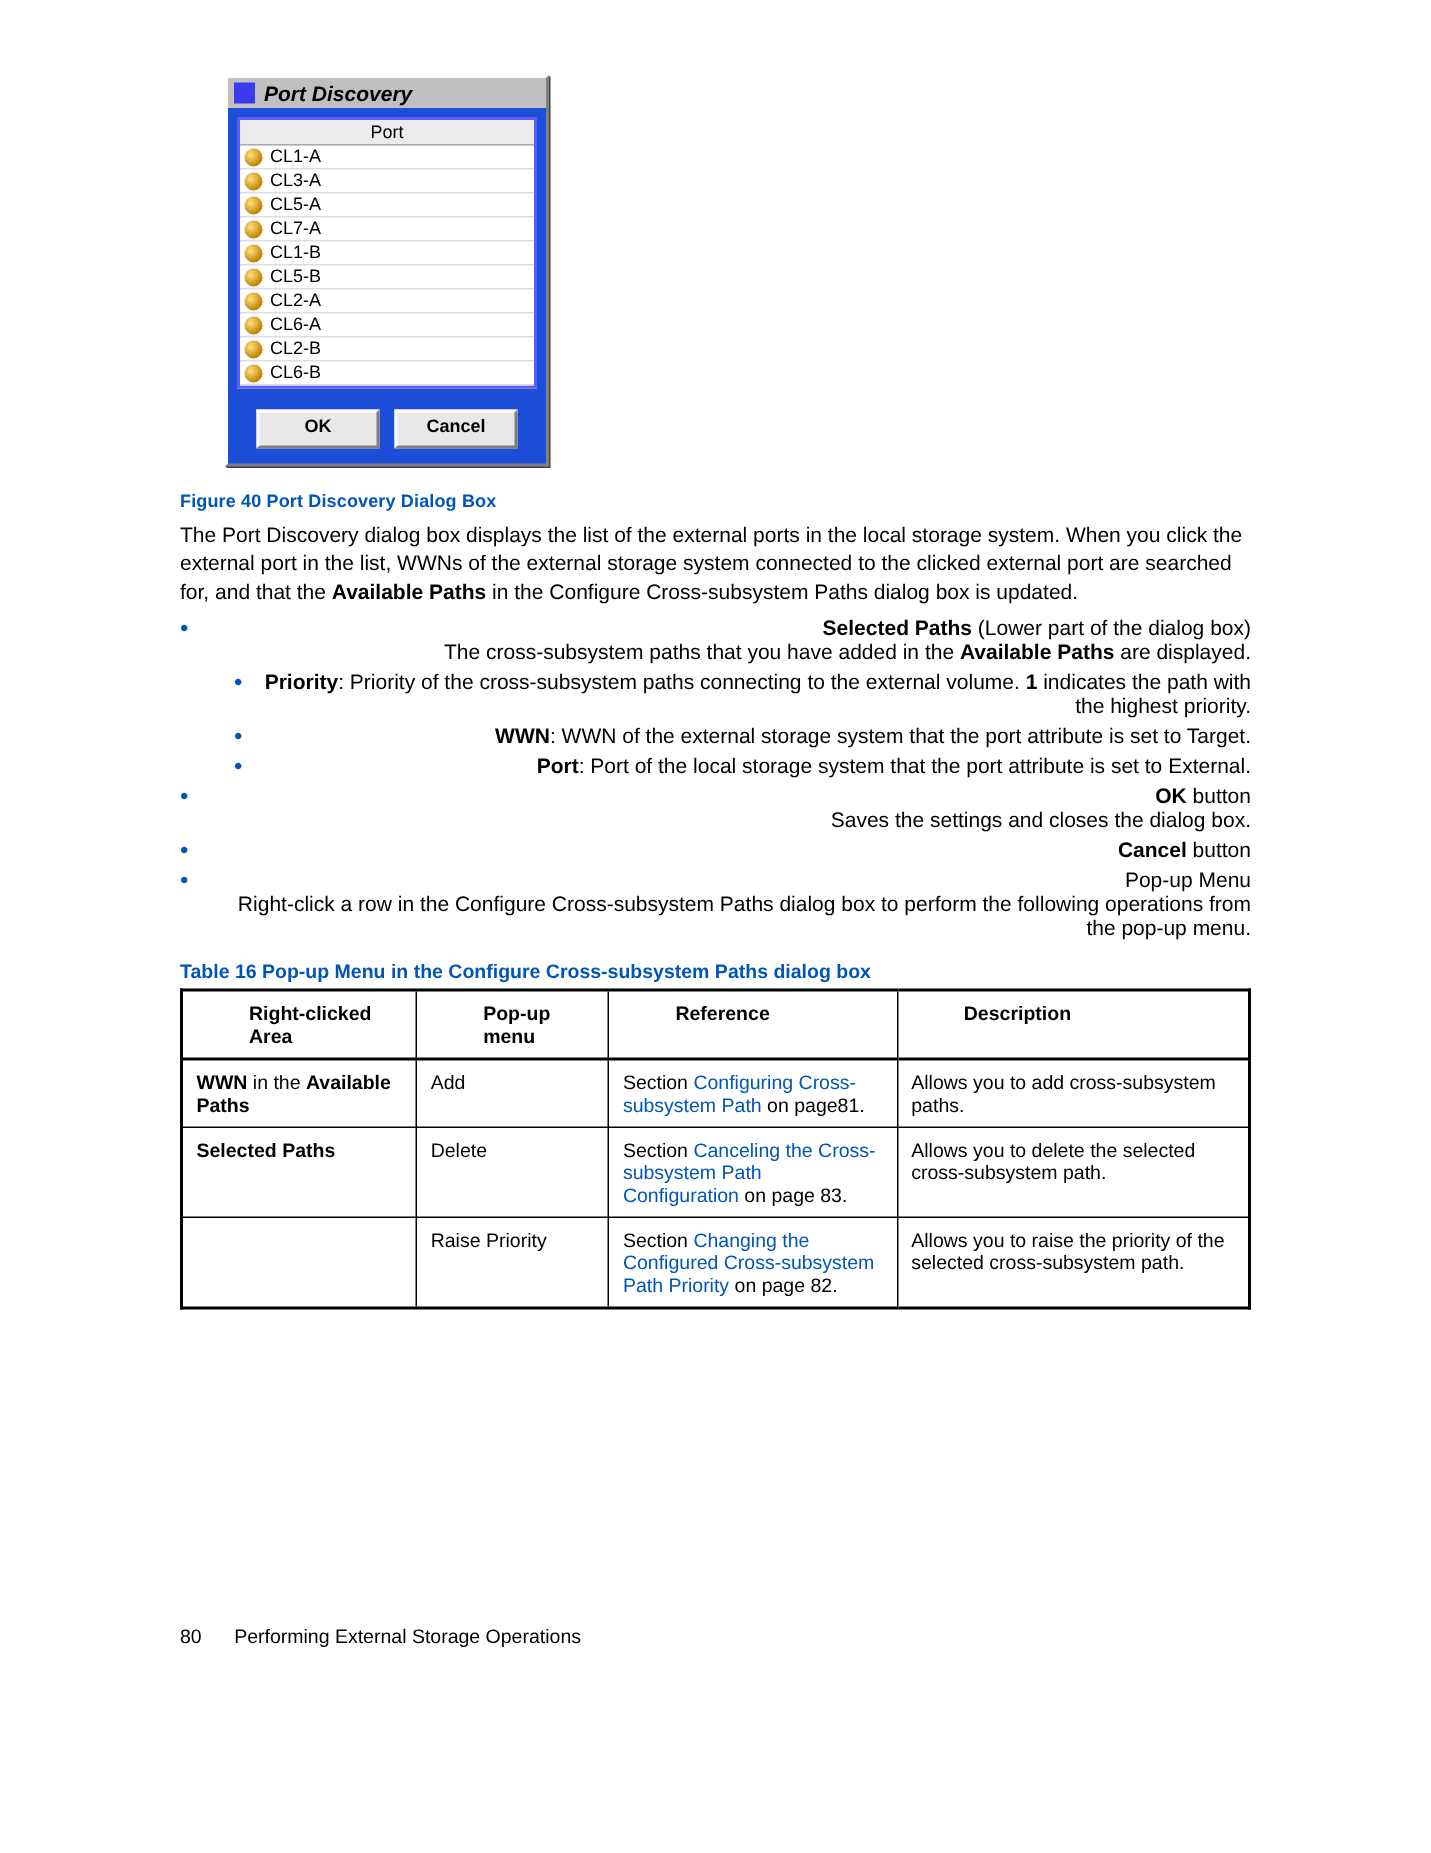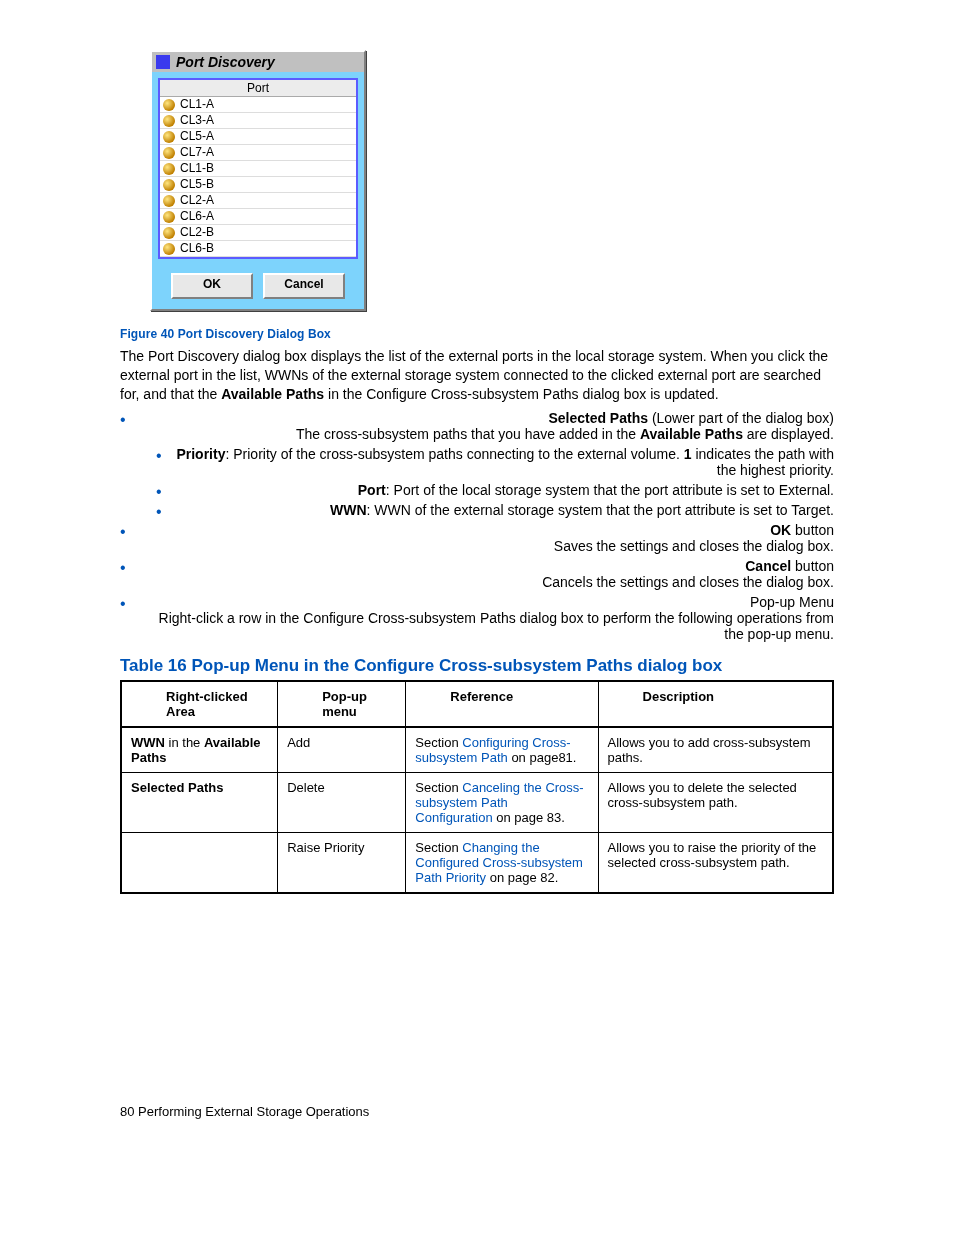--- a/index.html
+++ b/index.html
@@ -7,21 +7,21 @@
     font-size: 14px;
     color: #000;
     background: #fff;
     margin: 0;
     padding: 50px 120px 30px 120px;
     width: 954px;
     box-sizing: border-box;
   }
   .dialog {
     width: 212px;
-    background: #7dd3fc;
+    background: #1d4ed8;
     border: 2px solid #808080;
     border-top-color: #fff;
     border-left-color: #fff;
     margin-left: 30px;
     margin-bottom: 16px;
     box-shadow: 1px 1px 0 #404040;
   }
   .dialog-title {
     display: flex;
     align-items: center;
@@ -91,21 +91,21 @@
     color: #0055b8;
     font-weight: bold;
     font-size: 12px;
     margin: 8px 0 6px 0;
     font-family: "Arial Narrow", Arial, sans-serif;
     letter-spacing: 0.1px;
   }
   .tbl-caption {
     color: #0055b8;
     font-weight: bold;
-    font-size: 17px;
+    font-size: 13px;
     margin: 14px 0 4px 0;
     font-family: "Arial Narrow", Arial, sans-serif;
   }
   p { margin: 4px 0; line-height: 1.35; }
   ul.top { list-style: none; padding-left: 0; margin: 6px 0; text-align: right; }
   ul.top > li { padding-left: 18px; position: relative; margin: 4px 0; }
   ul.top > li::before {
     content: "•";
     color: #0055b8;
     position: absolute;
@@ -144,21 +144,21 @@
     padding-left: 44px;
   }
   table.ref tbody tr:last-child td { border-bottom: 2px solid #000; }
   table.ref td:first-child, table.ref th:first-child { border-left: 2px solid #000; }
   table.ref td:last-child, table.ref th:last-child { border-right: 2px solid #000; }
   .link { color: #0055b8; }
   .footer {
     margin-top: 210px;
     font-size: 13px;
   }
-  .footer .pg { }
+  .footer .pg { margin-right: 18px; }
 </style>
 </head>
 <body>
 
 <div class="dialog">
   <div class="dialog-title">
     <span class="ticon"></span>
     <span>Port Discovery</span>
   </div>
   <div class="port-box">
@@ -217,31 +217,30 @@
 </p>
 
 <ul class="top">
   <li>
     <b>Selected Paths</b><span> (Lower part of the dialog box)</span>
     <div>
       <span>The cross-subsystem paths that you have added in the </span><b>Available Paths</b><span> are displayed.</span>
     </div>
     <ul class="inner">
       <li><b>Priority</b><span>: Priority of the cross-subsystem paths connecting to the external volume. </span><b>1</b><span> indicates the path with the highest priority.</span></li>
+      <li><b>WWN</b><span>: WWN of the external storage system that the port attribute is set to Target.</span></li>
       <li><b>Port</b><span>: Port of the local storage system that the port attribute is set to External.</span></li>
-      <li><b>WWN</b><span>: WWN of the external storage system that the port attribute is set to Target.</span></li>
     </ul>
   </li>
   <li>
     <b>OK</b><span> button</span>
     <div>Saves the settings and closes the dialog box.</div>
   </li>
   <li>
     <b>Cancel</b><span> button</span>
-    <div>Cancels the settings and closes the dialog box.</div>
   </li>
   <li>
     <span>Pop-up Menu</span>
     <div>Right-click a row in the Configure Cross-subsystem Paths dialog box to perform the following operations from the pop-up menu.</div>
   </li>
 </ul>
 
 <div class="tbl-caption">Table 16 Pop-up Menu in the Configure Cross-subsystem Paths dialog box</div>
 
 <table class="ref">

